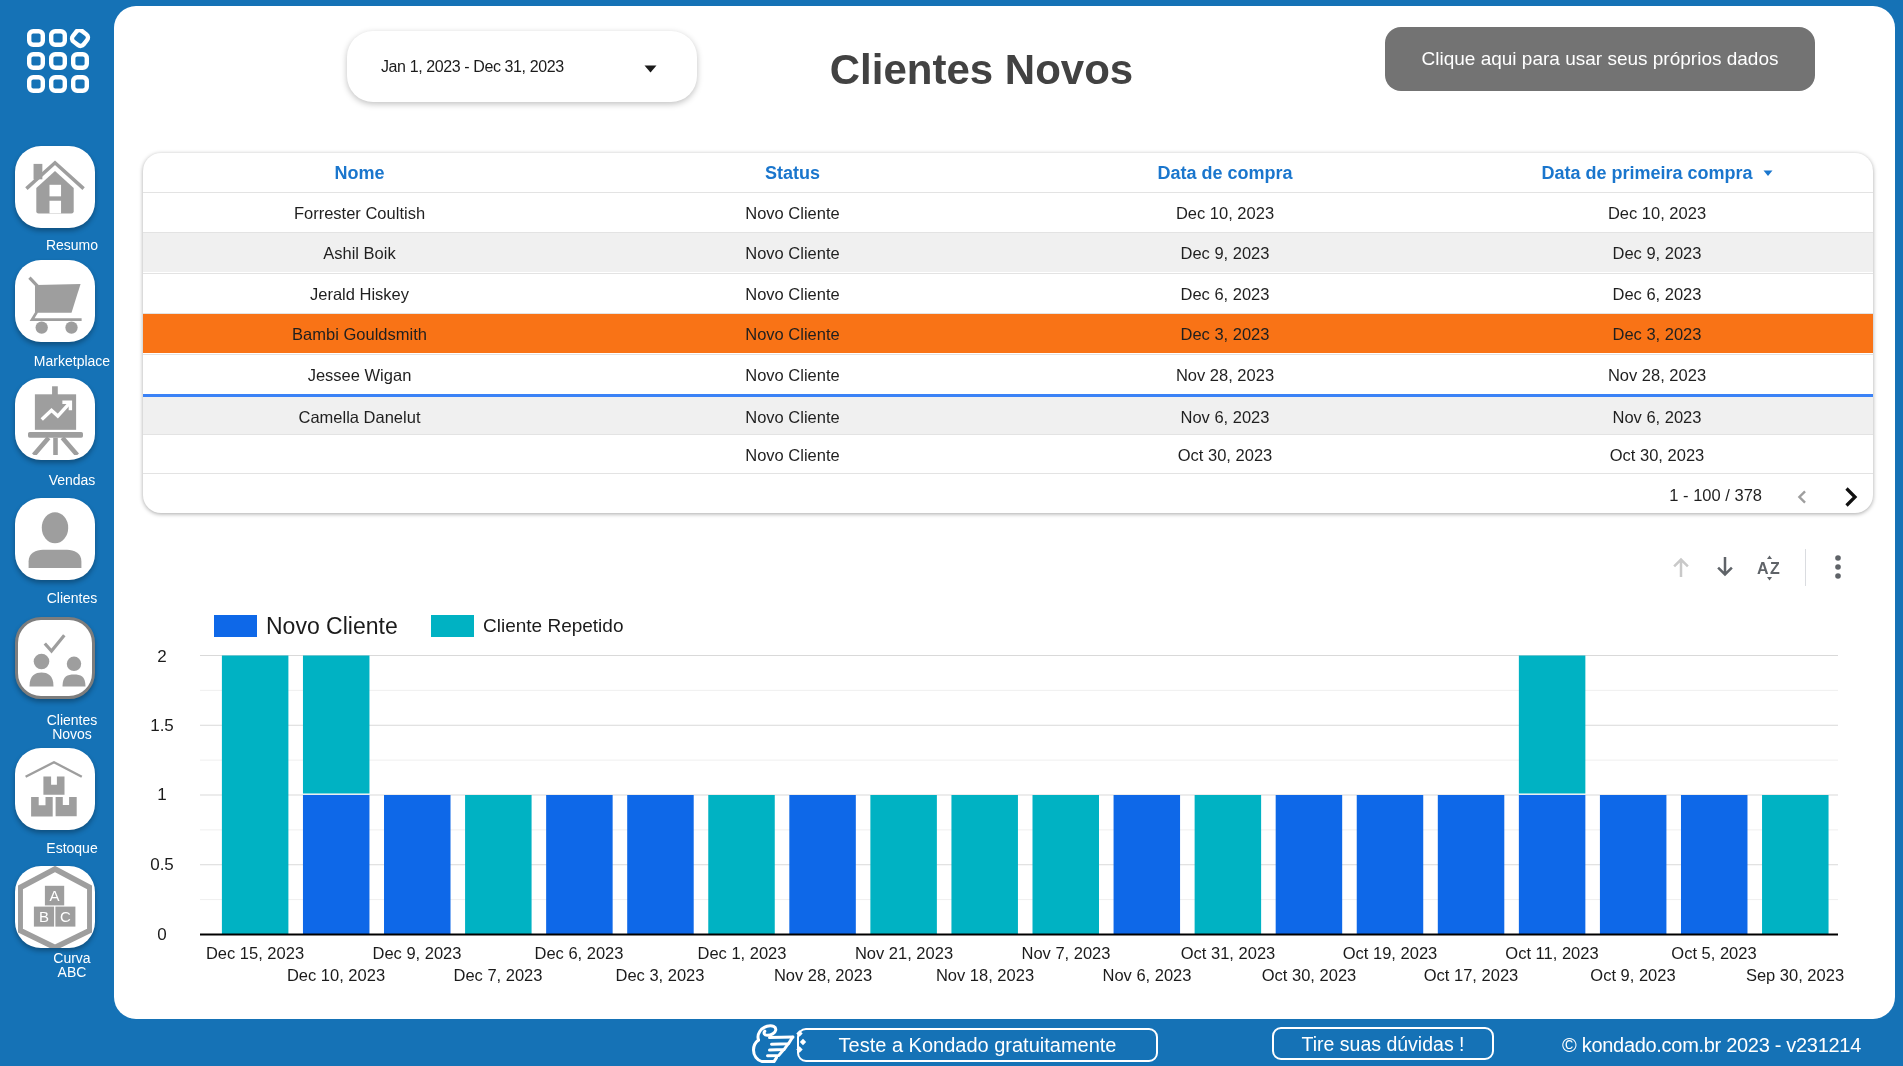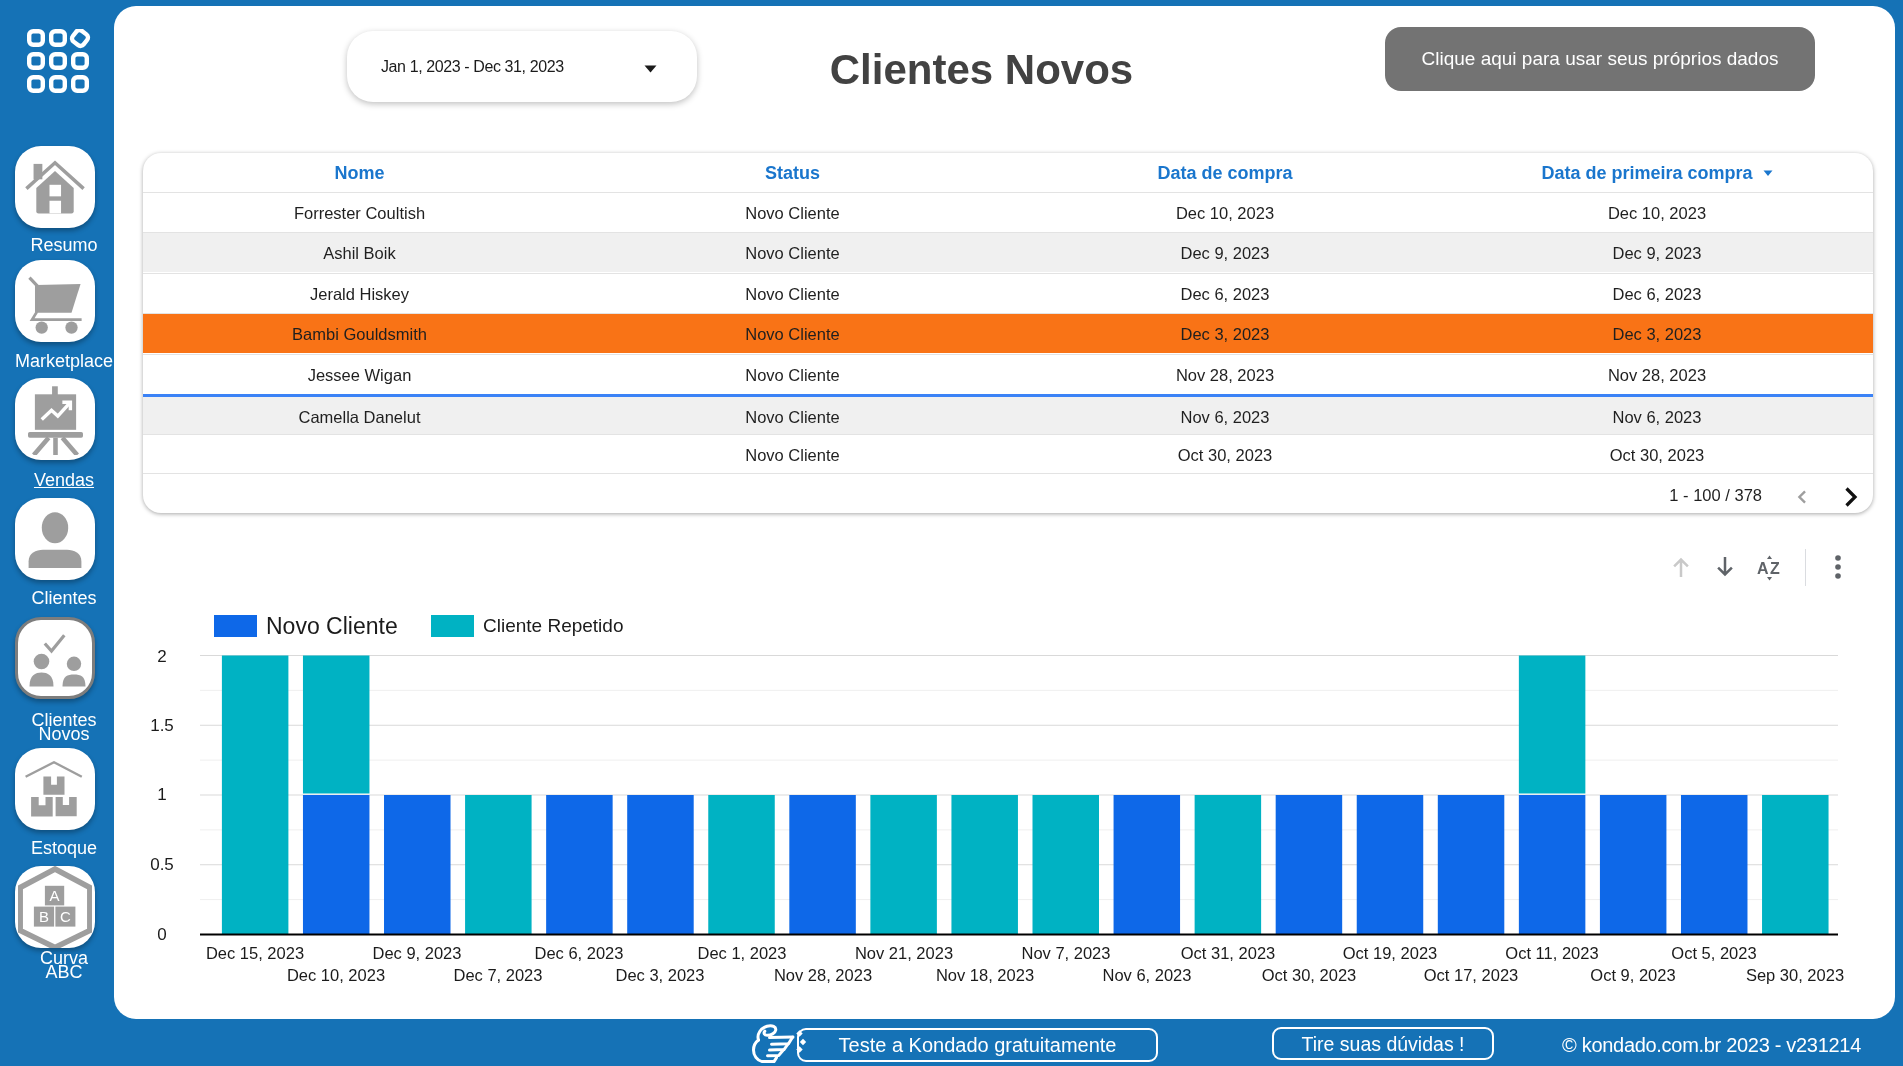--- a/index.html
+++ b/index.html
@@ -2,21 +2,21 @@
 <html><head>
 <meta charset="utf-8">
 <style>
   * { margin:0; padding:0; box-sizing:border-box; }
   html,body { width:1903px; height:1066px; overflow:hidden; }
   body { background:#1572B6; font-family:"Liberation Sans", sans-serif; position:relative; }
   .abs { position:absolute; }
   
   .tile { position:absolute; left:15px; width:80px; height:82px; background:#fff; border-radius:26px;
           box-shadow:0 3px 5px rgba(0,0,0,0.3); display:flex; align-items:center; justify-content:center; }
-  .sblabel { position:absolute; left:8px; width:112px; text-align:center; color:#fff; font-size:18px; line-height:14px; }
+  .sblabel { position:absolute; left:16px; width:112px; text-align:center; color:#fff; font-size:14px; line-height:14px; }
   
   #panel { position:absolute; left:114px; top:6px; width:1781px; height:1013px; background:#fff; border-radius:22px; }
   
   #datepill { position:absolute; left:347px; top:31px; width:350px; height:71px; background:#fff; border-radius:26px;
               box-shadow:0 2px 6px rgba(0,0,0,0.25); }
   #datepill .txt { position:absolute; left:34px; top:0; height:71px; line-height:71px; font-size:16px; letter-spacing:-0.4px; color:#1b1b1b; white-space:nowrap; }
   #title { position:absolute; left:600px; top:46px; width:763px; text-align:center; font-size:42px; font-weight:bold; color:#424242; }
   #ctabtn { position:absolute; left:1385px; top:27px; width:430px; height:64px; background:#737373; border-radius:16px;
             color:#fff; font-size:19px; text-align:center; line-height:64px; }
   
@@ -70,21 +70,21 @@
   <div class="tile" style="top:378px;">
     <svg width="71" height="71" viewBox="0 0 62 62">
       <rect x="28" y="2" width="5" height="10" fill="#9e9e9e"></rect>
       <rect x="13" y="9" width="36" height="31" fill="#9e9e9e"></rect>
       <path d="M19 31 L27.5 23 L33 28 L43.5 16.5" fill="none" stroke="#fff" stroke-width="3"></path>
       <path d="M37 16 L44 16 L44 23" fill="none" stroke="#fff" stroke-width="3"></path>
       <rect x="7" y="42" width="48" height="5" rx="1.5" fill="#9e9e9e"></rect>
       <path d="M25 47 L12 62 M37 47 L50 62 M31 47 L31 62" stroke="#9e9e9e" stroke-width="4" fill="none"></path>
     </svg>
   </div>
-    <div class="sblabel" style="top:473px;text-decoration:underline;">Vendas</div>
+    <div class="sblabel" style="top:473px;">Vendas</div>
   <div class="tile" style="top:498px;">
     <svg width="56" height="57" viewBox="0 0 56 57">
       <ellipse cx="28" cy="16.8" rx="13.2" ry="15.5" fill="#9e9e9e"></ellipse>
       <path d="M1.6 57 L1.6 50.5 C1.6 42 9 38.7 16 38.7 L40 38.7 C47 38.7 54.4 42 54.4 50.5 L54.4 57 Z" fill="#9e9e9e"></path>
     </svg>
   </div>
     <div class="sblabel" style="top:591px;">Clientes</div>
   <div class="tile" style="top:617px; border:3.5px solid #7d7d7d; box-shadow:0 3px 5px rgba(0,0,0,0.3);">
     <svg width="73" height="74" viewBox="0 0 73 74">
       <path d="M25.8 22.5 L32.5 30 L45.3 14.3" fill="none" stroke="#9e9e9e" stroke-width="3.2"></path>

